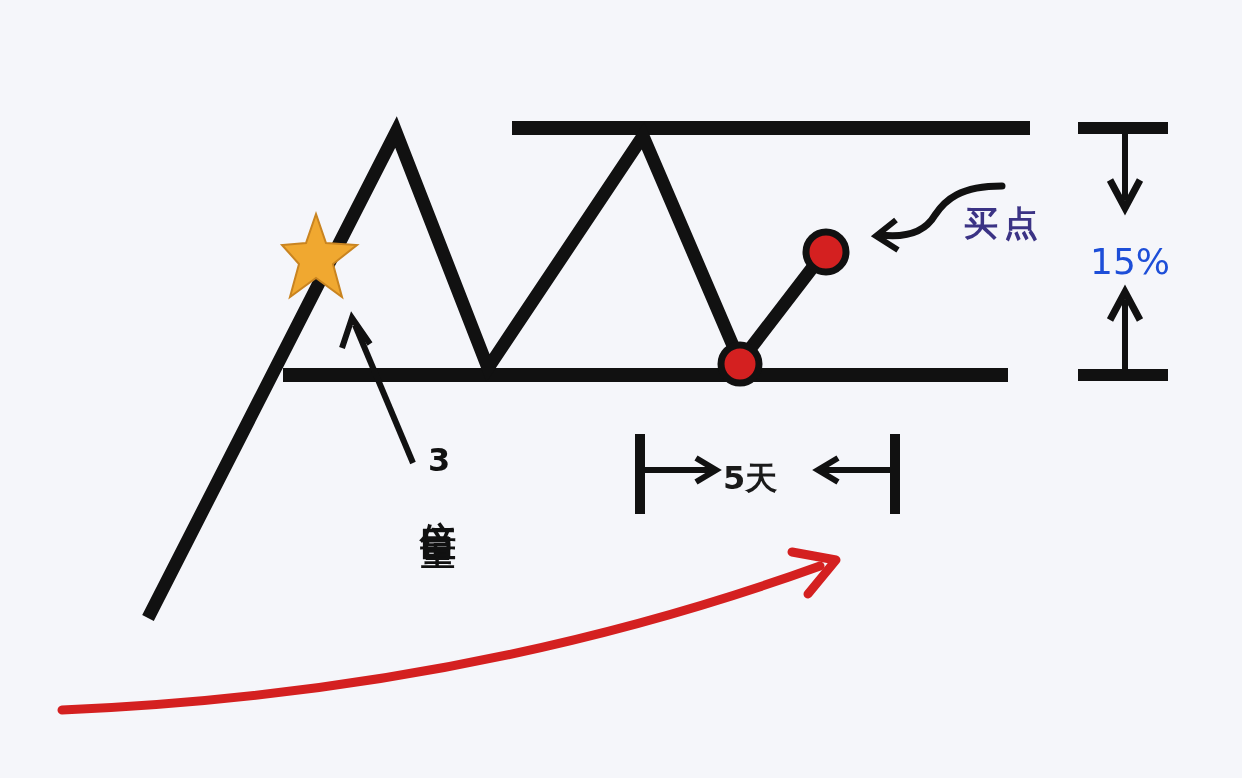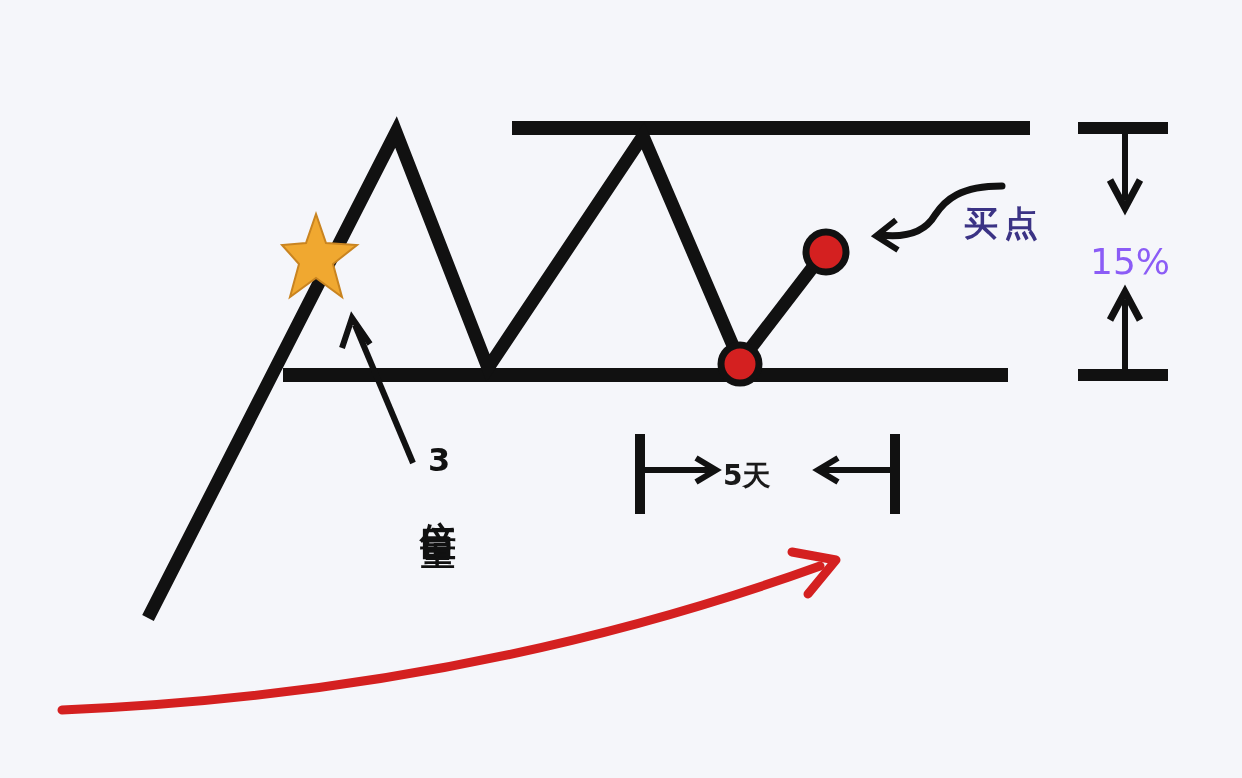--- a/index.html
+++ b/index.html
@@ -5,22 +5,22 @@
   html, body { margin: 0; padding: 0; }
   body {
     width: 1242px; height: 778px; overflow: hidden;
     background: #f5f6fa;
     font-family: "DejaVu Sans", sans-serif;
   }
   .canvas { position: relative; width: 1027px; height: 778px; }
   svg.diagram { position: absolute; left: 0; top: 0; }
   .label { position: absolute; font-weight: bold; line-height: 1; white-space: nowrap; }
   .buy-label { left: 964px; top: 206px; font-size: 34px; color: #3b3385; letter-spacing: 6px; }
-  .pct-label { left: 1090px; top: 244px; font-size: 36px; font-weight: normal; color: #8b5cf6; }
-  .days-label { left: 723px; top: 462px; font-size: 28px; color: #1a1a1a; }
+  .pct-label { left: 1090px; top: 244px; font-size: 36px; font-weight: normal; color: #1d4ed8; }
+  .days-label { left: 723px; top: 462px; font-size: 32px; color: #1a1a1a; }
   .volume-num { left: 428px; top: 444px; font-size: 32px; color: #111; }
   .volume-text { left: 420px; top: 492px; font-size: 36px; color: #111; writing-mode: vertical-rl; letter-spacing: 8px; }
   .control-label { left: 690px; top: 633px; font-size: 36px; color: #d03a5a; letter-spacing: 4px; }
 </style>
 </head>
 <body>
 
 <div class="canvas">
   <svg class="diagram" width="1242" height="778" viewBox="0 0 1242 778">
     <defs>

